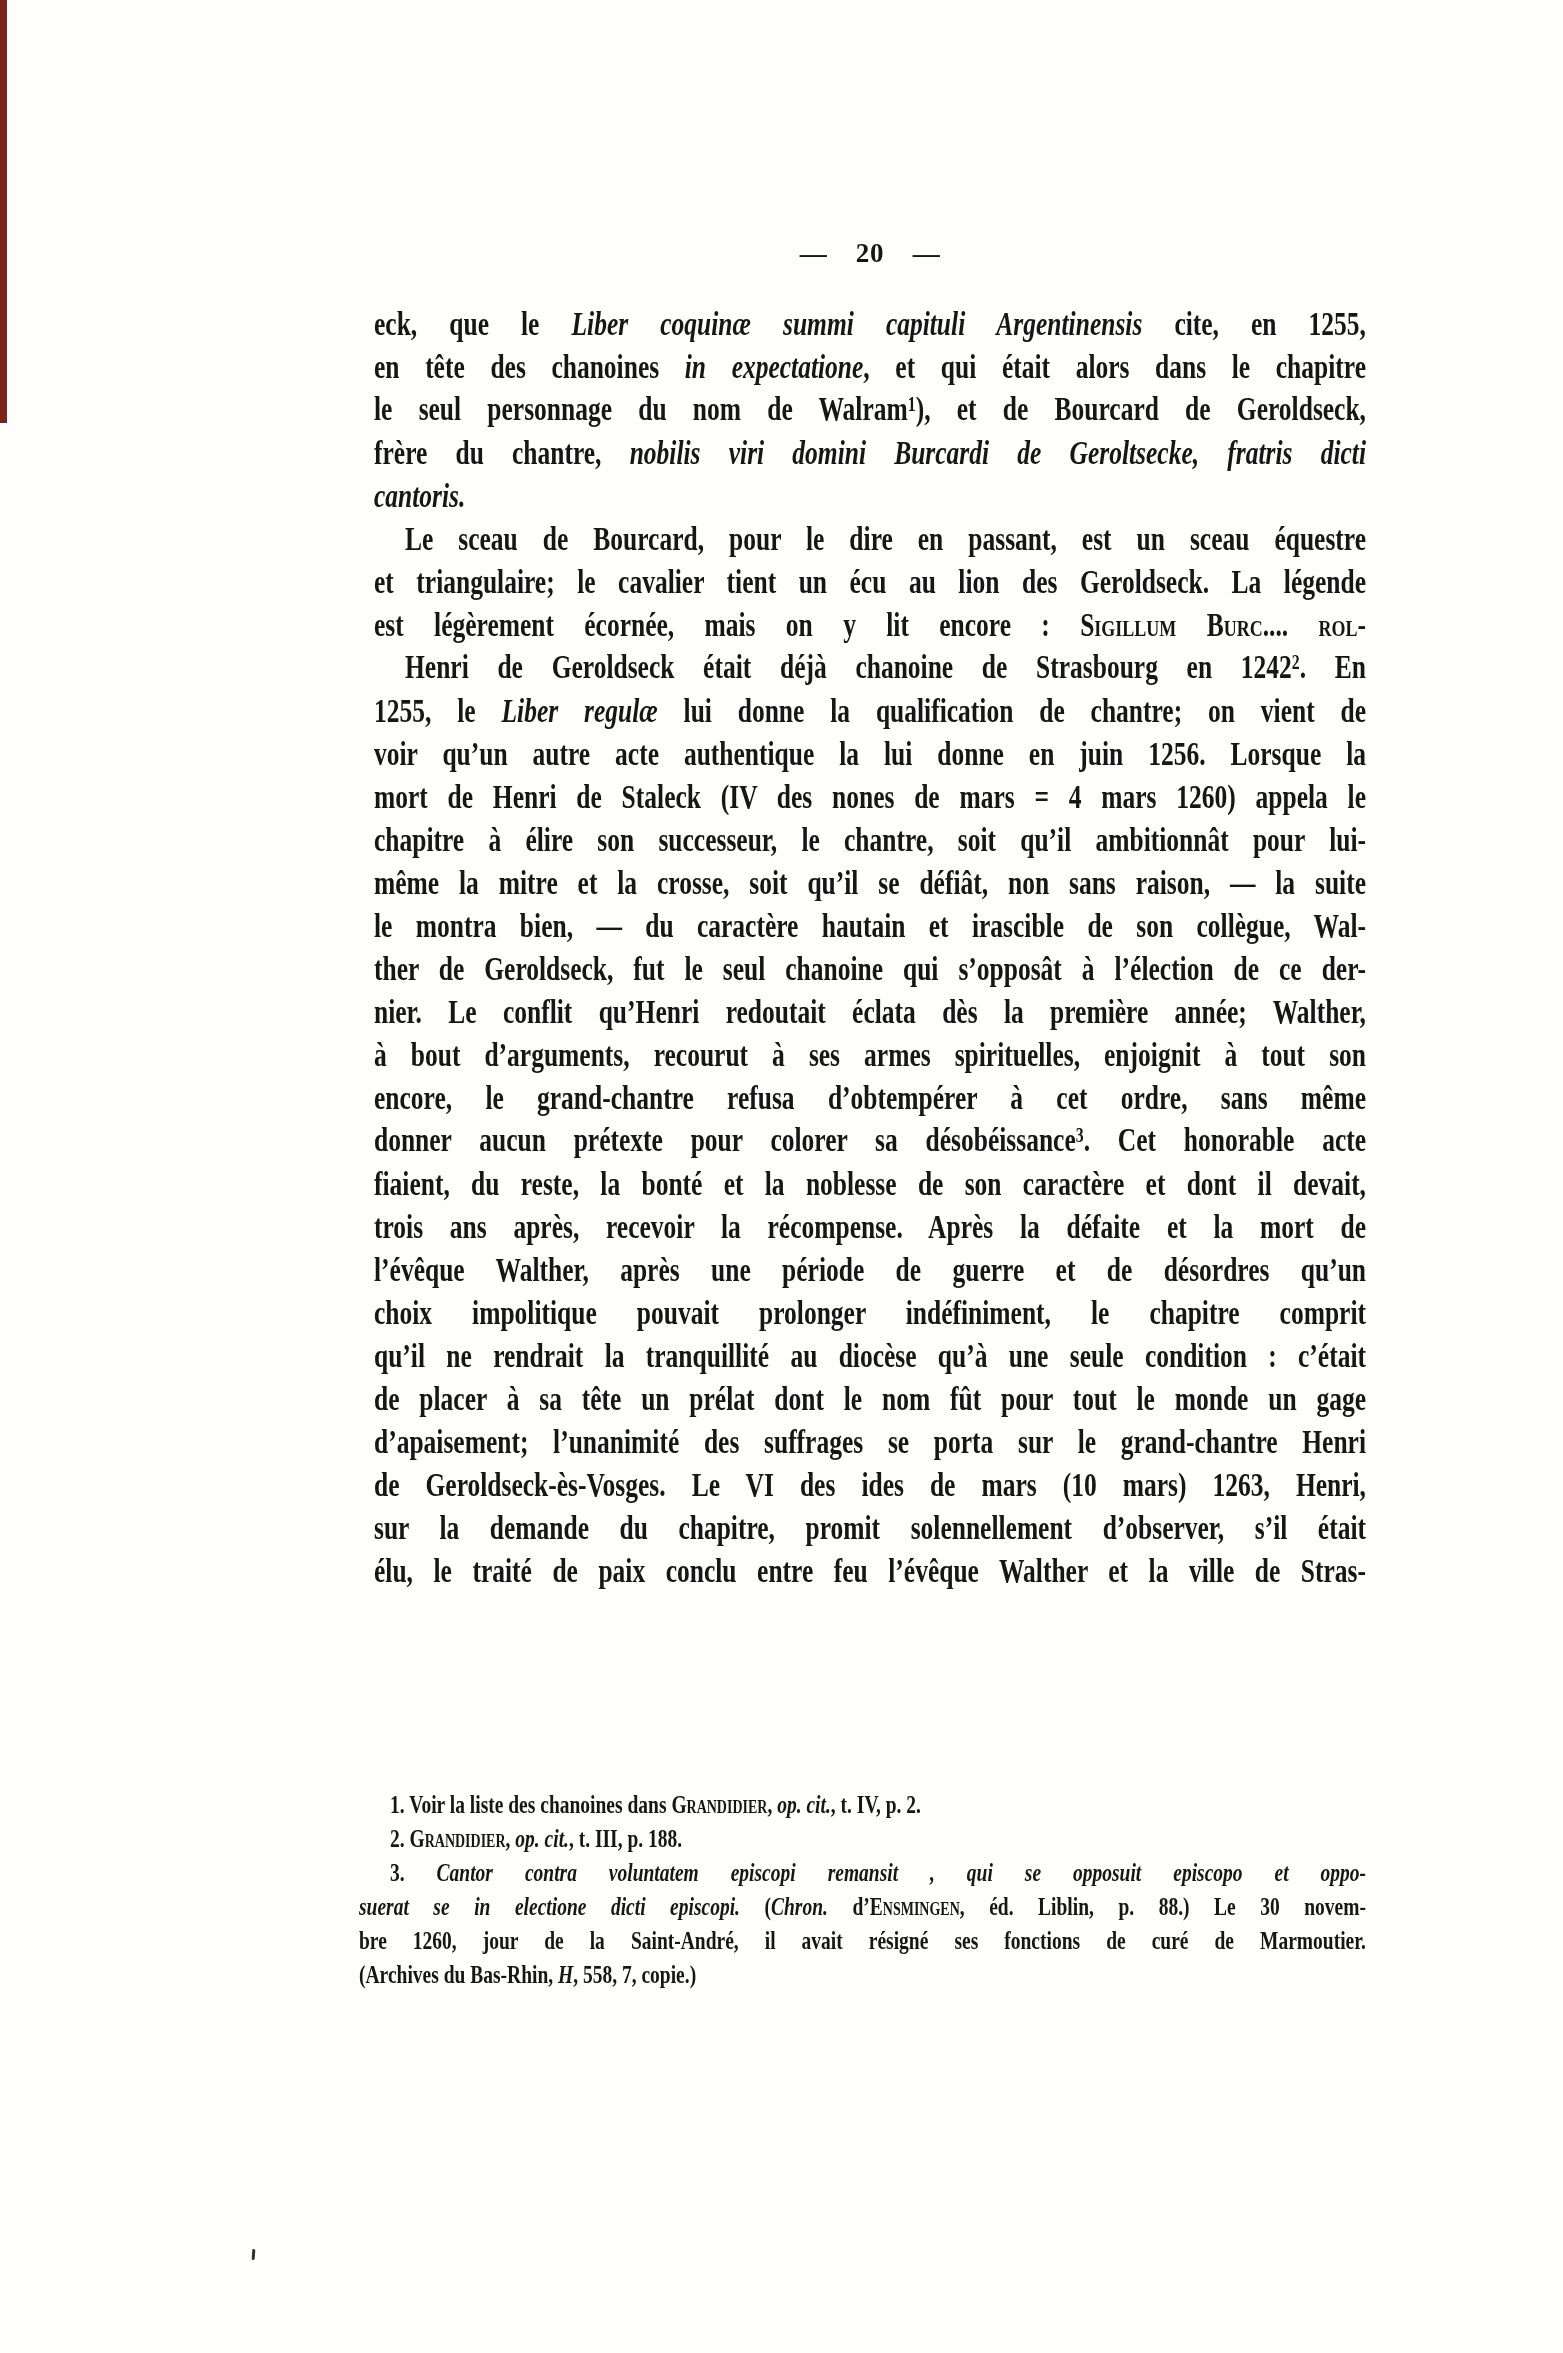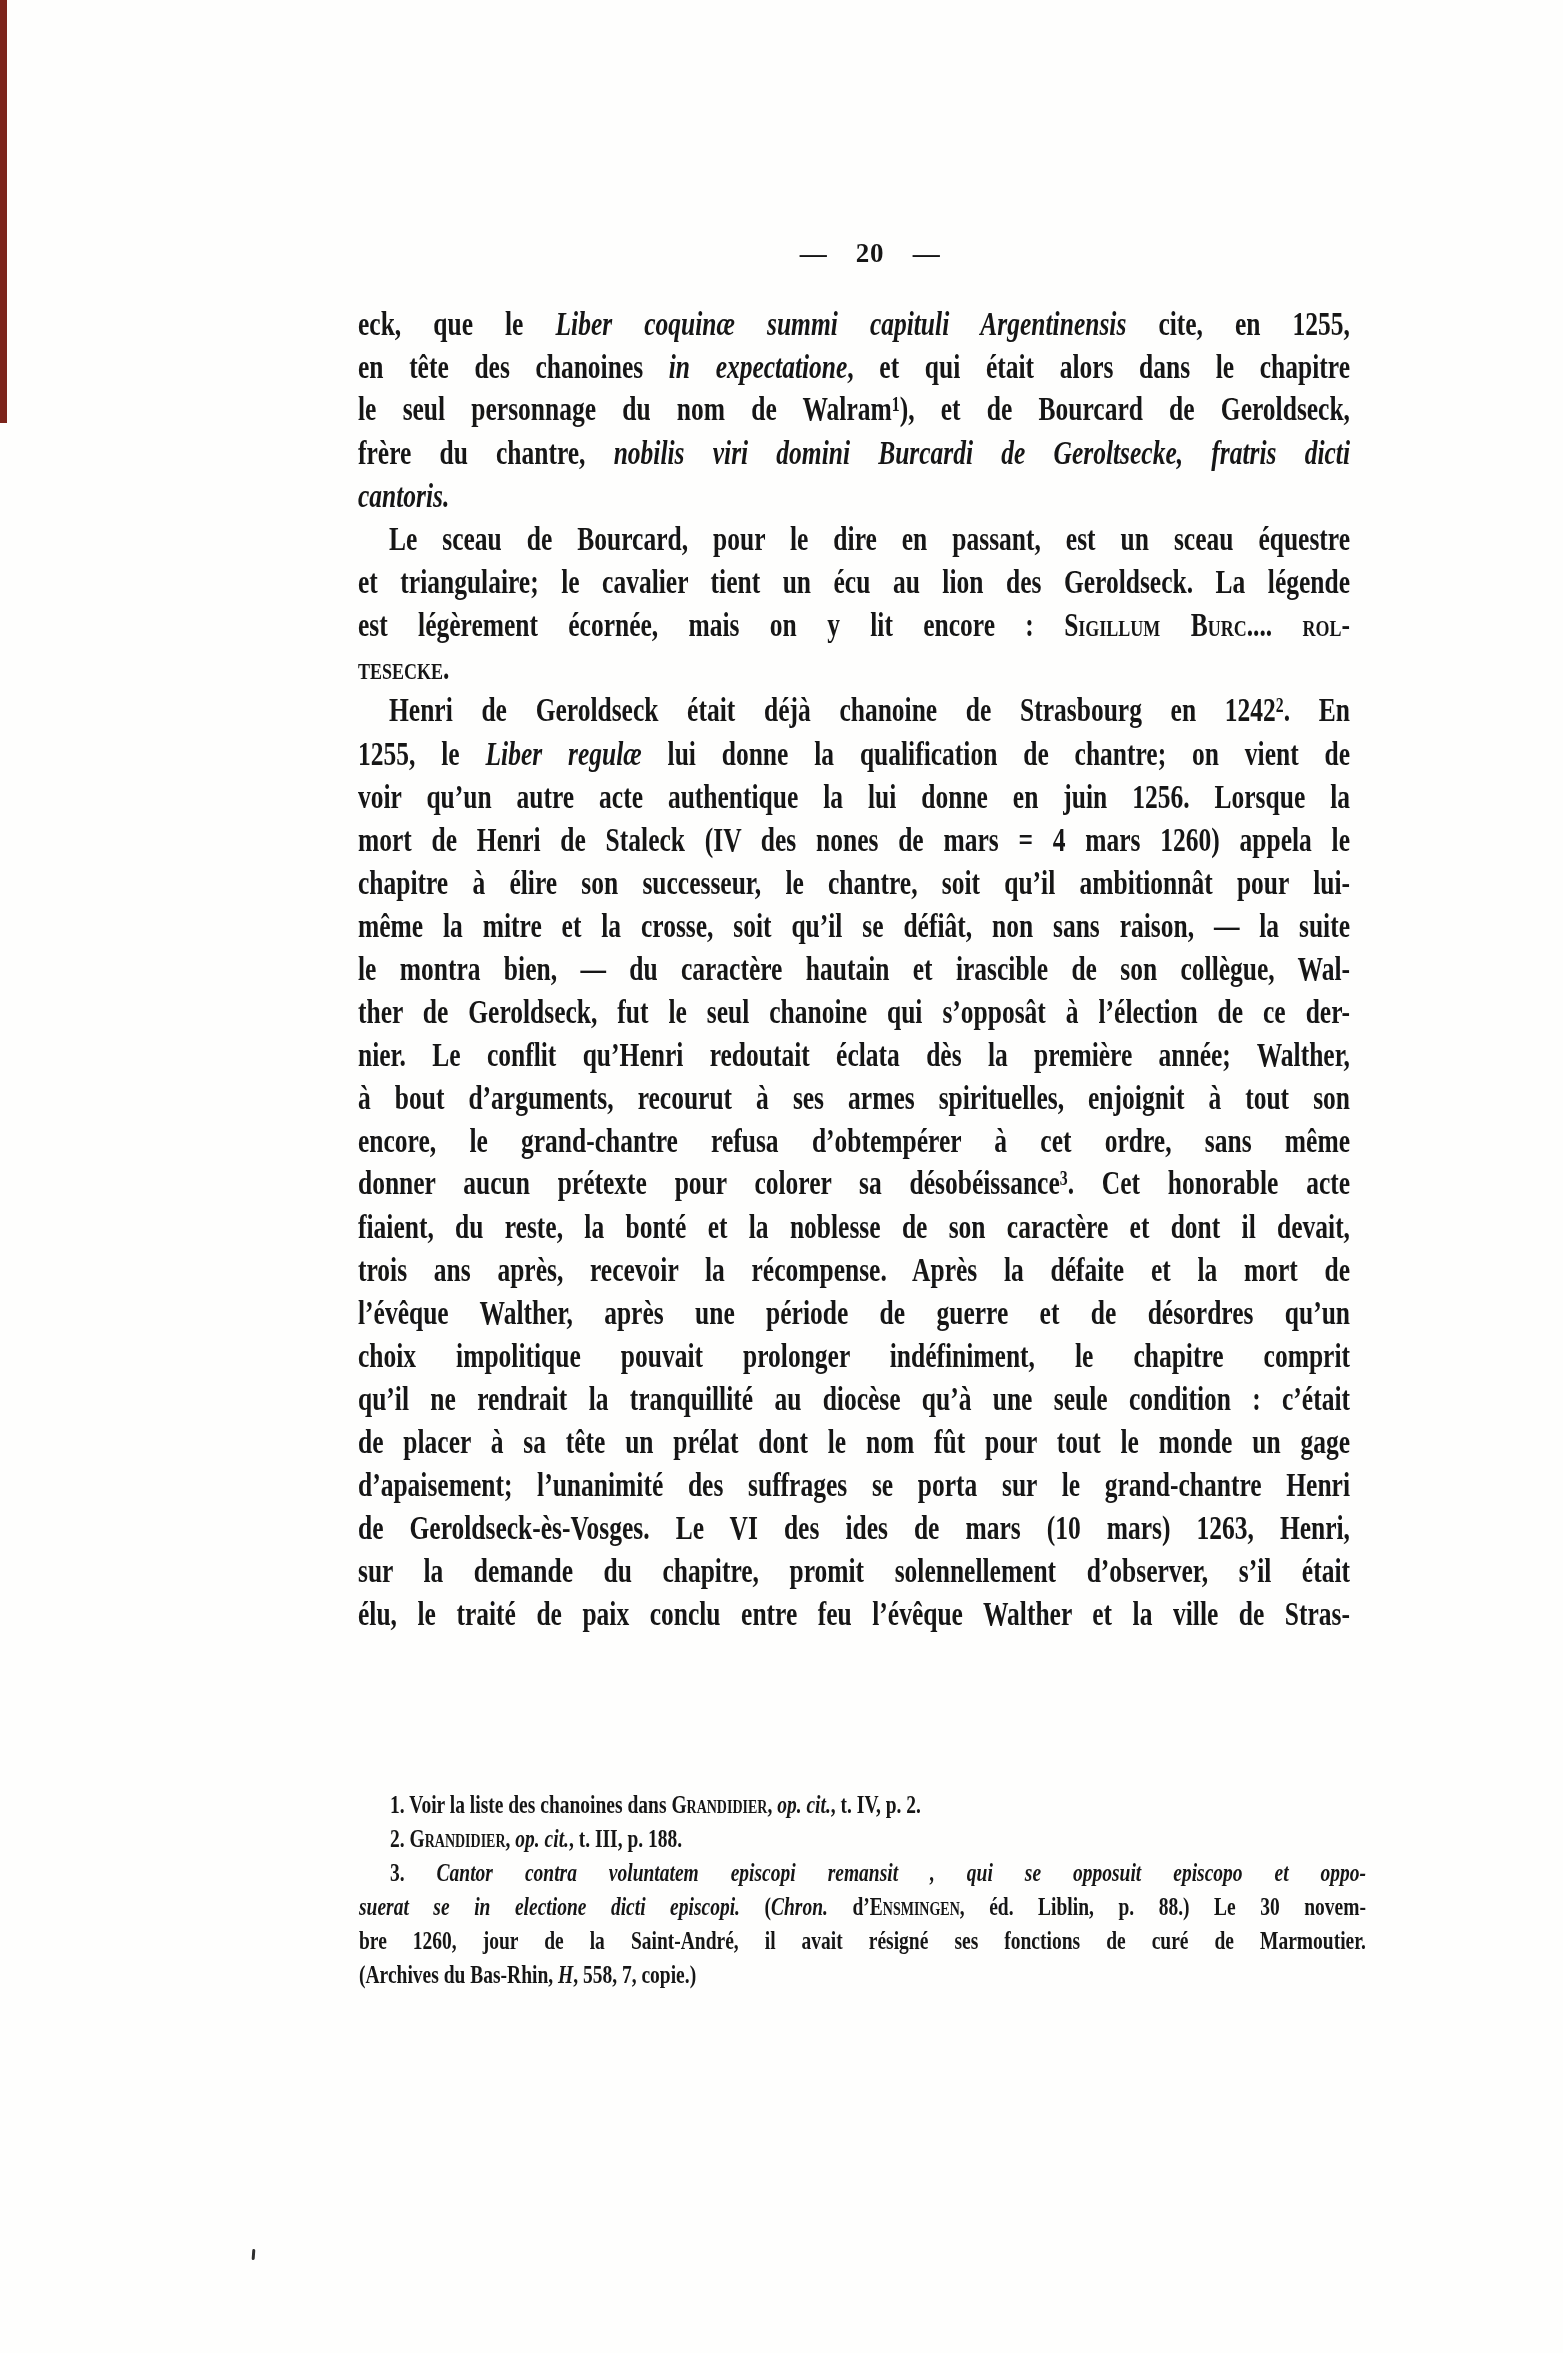--- a/index.html
+++ b/index.html
@@ -14,21 +14,21 @@
   
   .edge-line{position:absolute;left:0;top:0;width:6.7px;height:423px;background:#7c241b;}
   .speck{position:absolute;left:252px;top:2249px;width:3px;height:10.5px;background:#2e2e2e;border-radius:1.5px;transform:rotate(4deg);}
   
   .pageno{
     position:absolute;left:374px;top:238px;width:992px;
     text-align:center;font-size:27px;font-weight:bold;
     word-spacing:21px;letter-spacing:0.7px;
   }
   
-  .bodytext{position:absolute;left:358px;top:302px;width:992px;}
+  .bodytext{position:absolute;left:374px;top:302px;width:992px;}
   .bodytext .line{height:43px;}
   .bodytext .stretch{
     display:block;width:100%;box-sizing:border-box;
     font-size:25.5px;font-weight:bold;line-height:43px;
     text-align:justify;text-align-last:justify;
     transform:scaleY(1.30);transform-origin:50% 50%;
     white-space:nowrap;
   }
   
   .footnotes{position:absolute;left:359px;top:1788px;width:1007px;}
@@ -69,23 +69,20 @@
         <span class="stretch"><span class="it">cantoris.</span></span>
       </div>
       <div class="line indent">
         <span class="stretch"><span>Le sceau de Bourcard, pour le dire en passant, est un sceau équestre</span></span>
       </div>
       <div class="line">
         <span class="stretch"><span>et triangulaire; le cavalier tient un écu au lion des Geroldseck. La légende</span></span>
       </div>
       <div class="line">
         <span class="stretch"><span>est légèrement écornée, mais on y lit encore : </span><span class="sc">Sigillum Burc.... rol-</span></span>
-      </div>
-      <div class="line end">
-        <span class="stretch"><span class="sc">tesecke.</span></span>
       </div>
       <div class="line indent">
         <span class="stretch"><span>Henri de Geroldseck était déjà chanoine de Strasbourg en 1242</span><span class="sup">2</span><span>. En</span></span>
       </div>
       <div class="line">
         <span class="stretch"><span>1255, le </span><span class="it">Liber regulæ</span><span> lui donne la qualification de chantre; on vient de</span></span>
       </div>
       <div class="line">
         <span class="stretch"><span>voir qu’un autre acte authentique la lui donne en juin 1256. Lorsque la</span></span>
       </div>

